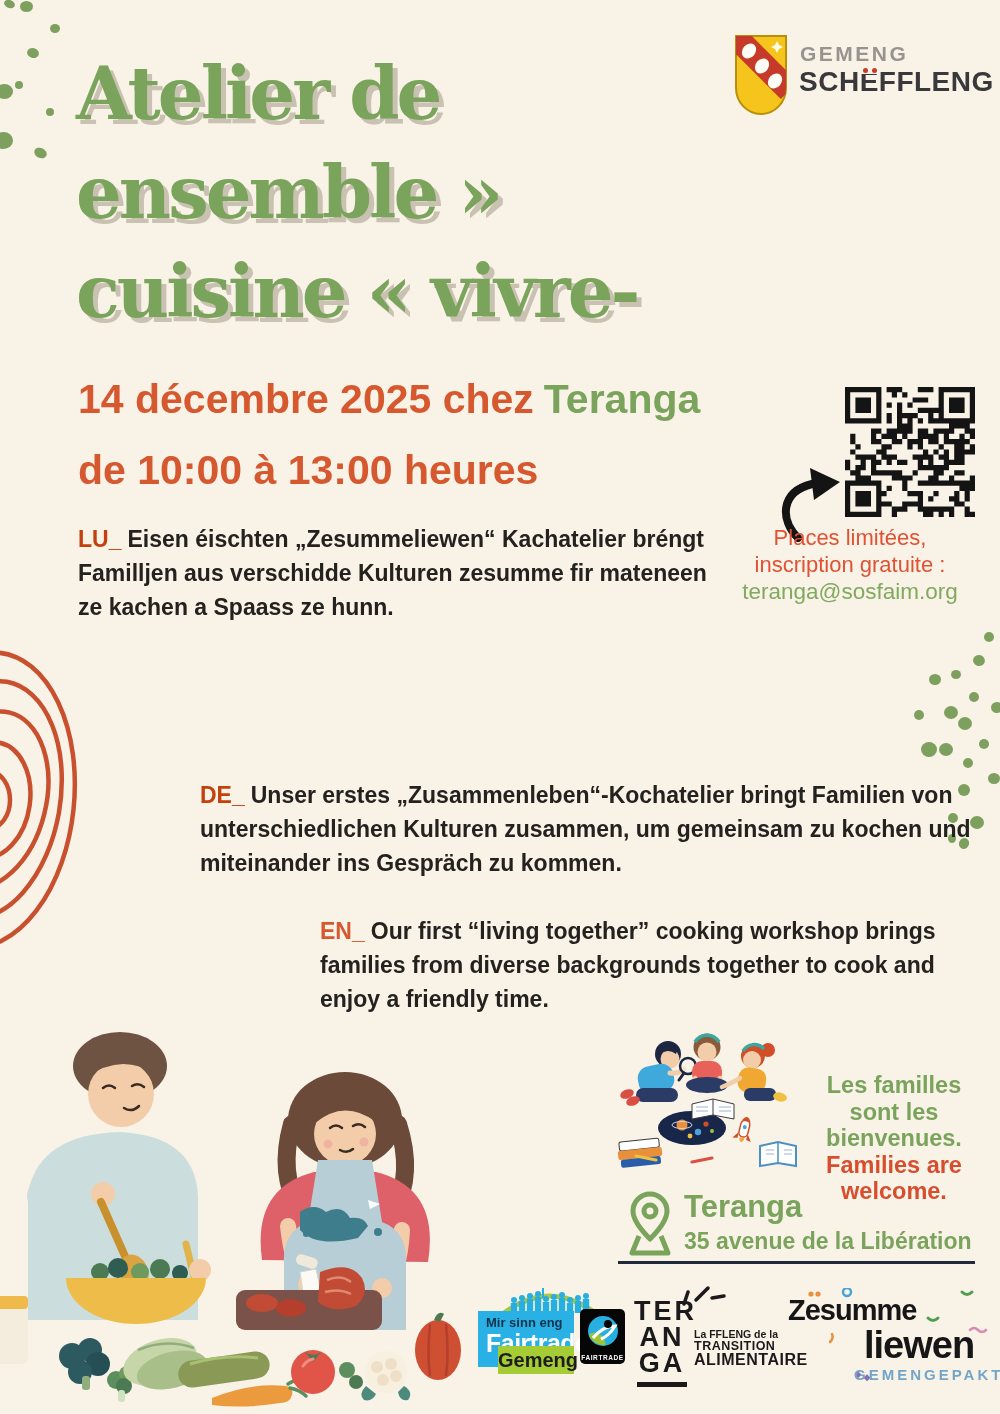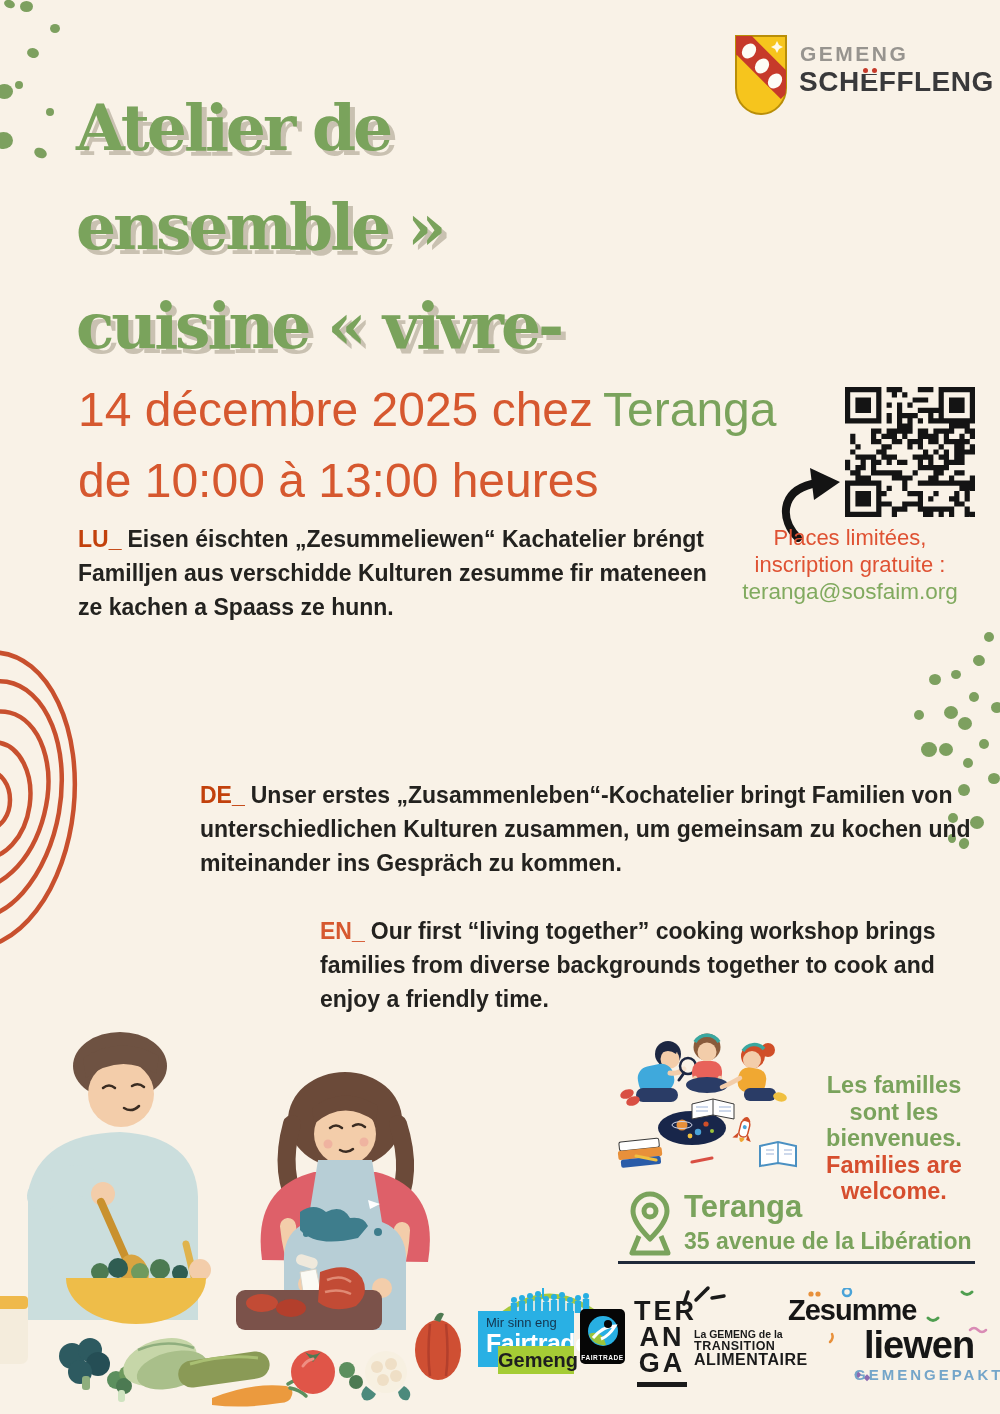--- a/index.html
+++ b/index.html
@@ -9,24 +9,24 @@
   }
   .abs{position:absolute;}
   .muni-gemeng{left:800px; top:42px; font-size:21px; font-weight:bold; letter-spacing:2.5px; color:#97948f;}
   .muni-name{left:799px; top:66px; font-size:28px; font-weight:bold; letter-spacing:.5px; color:#39393b; white-space:nowrap;}
   .muni-name .uml{position:relative; display:inline-block;}
   .muni-name .uml::before{content:""; position:absolute; left:-1px; top:0px; width:110%; height:8px; background:#f9f2e7;}
   .muni-name .uml::after{content:""; position:absolute; left:3px; top:2px; width:5px; height:5px; border-radius:50%;
     background:#c63a2a; box-shadow:9px 0 0 #c63a2a;}
   
   .title{left:76px; top:44px; font-family:"DejaVu Serif", serif; font-weight:bold;
-    font-size:63px; line-height:99px; letter-spacing:-3px; color:#7aa35c;
-    text-shadow:5px 5px 0 #c9c1b1;margin-top:35px;}
-  
-  .schedule{left:78px; top:374px; font-size:48px; font-weight:normal; line-height:71px; color:#d6582f; white-space:nowrap;}
+    font-size:72px; line-height:99px; letter-spacing:-3px; color:#7aa35c;
+    text-shadow:5px 5px 0 #c9c1b1;}
+  
+  .schedule{left:78px; top:364px; font-size:41px; font-weight:bold; line-height:71px; color:#d6582f; white-space:nowrap;}
   .schedule .venue{color:#7aa35c; margin-left:10px;}
   
   .para{font-size:23px; font-weight:bold; line-height:34px; color:#23221f;}
   .para .tag{margin-right:6px;}
   .p-lu{left:78px;  top:522px; width:640px;}
   .p-fr{left:140px; top:652px; width:755px;}
   .p-de{left:200px; top:778px; width:780px;}
   .p-en{left:320px; top:914px; width:655px;}
   .tag-green{color:#c2410c;}
   .tag-orange{color:#d6582f;}
@@ -40,21 +40,21 @@
   .fam{left:806px; top:1040px; width:176px; text-align:center; font-weight:bold; font-size:23.5px; line-height:26.5px;}
   .fam .fr{color:#7aa35c;margin-top:32px;}
   .fam .en{color:#d64e2e;}
   
   .loc-venue{left:684px; top:1189px; font-size:31px; font-weight:bold; color:#7aa35c;}
   .loc-addr{left:684px; top:1228px; font-size:23px; font-weight:bold; color:#7aa35c; white-space:nowrap;}
   .divider{left:618px; top:1261px; width:357px; height:3px; background:#202a3a;}
   
   .ft{left:476px; top:1270px; width:150px; height:130px;}
   .ft-blue{position:absolute; left:2px; top:41px; width:96px; height:56px; background:#29b0e4; padding:4px 0 0 8px; box-sizing:border-box;}
-  .ft-l1{font-size:13px; font-weight:normal; color:#14344d; line-height:15px;}
+  .ft-l1{font-size:13px; font-weight:bold; color:#14344d; line-height:15px;}
   .ft-l2{font-size:25px; font-weight:bold; color:#ffffff; line-height:26px; letter-spacing:-.5px;}
   .ft-green{position:absolute; left:22px; top:76px; width:76px; height:28px; background:#a5cc35; text-align:center;}
   .ft-l3{font-size:20px; font-weight:bold; color:#1d1d1f; line-height:28px;}
   .ft-mark{position:absolute; left:104px; top:39px; width:45px; height:55px; background:#060606; border-radius:5px; text-align:center;}
   .ft-mark-label{position:absolute; left:0; bottom:3px; width:100%; font-size:6.5px; font-weight:bold; color:#fff; letter-spacing:.6px;}
   .ter{left:634px; top:1290px; width:145px; height:108px;}
   .ter-stack{position:absolute; left:0; top:8px; width:56px; text-align:center; font-size:27px; line-height:26px; font-weight:bold; letter-spacing:3px; color:#1a1a1a;}
   .ter-underline{position:absolute; left:3px; top:92px; width:50px; height:5px; background:#1a1a1a;}
   .ter-tag{position:absolute; left:60px; top:38px; width:92px; font-weight:bold; color:#1a1a1a;}
   .ter-tag .t1{font-size:10.5px; line-height:12px;}
@@ -375,21 +375,21 @@
     </div>
     <div class="ter-underline"></div>
     <svg class="abs" style="left:46px;top:-6px" width="48" height="24" viewBox="0 0 48 24">
       <g stroke="#1a1a1a" stroke-width="3.5" stroke-linecap="round">
         <line x1="4" y1="20" x2="8" y2="8"></line>
           <line x1="16" y1="16" x2="28" y2="4"></line>
           <line x1="32" y1="14" x2="44" y2="12"></line>
       </g>
     </svg>
     <div class="ter-tag">
-      <div class="t1">La GEMENG de la</div>
+      <div class="t1">La FFLENG de la</div>
       <div class="t2">TRANSITION</div>
       <div class="t3">ALIMENTAIRE</div>
     </div>
   </div>
 
   <div class="abs zes">
     <div class="zes-l1">Zesumme</div>
     <div class="zes-l2">liewen</div>
     <svg class="abs" style="left:0;top:0" width="210" height="100" viewBox="0 0 210 100">
       <circle cx="31" cy="6" r="2.6" fill="#e8903a"></circle>

